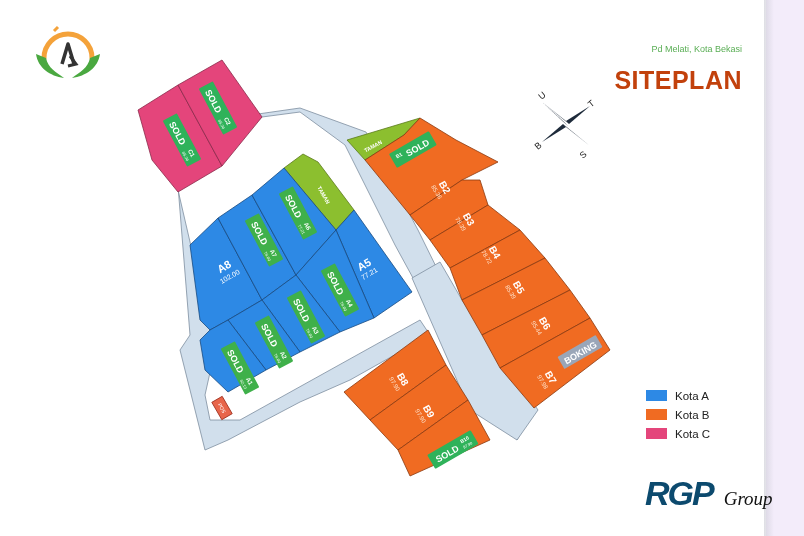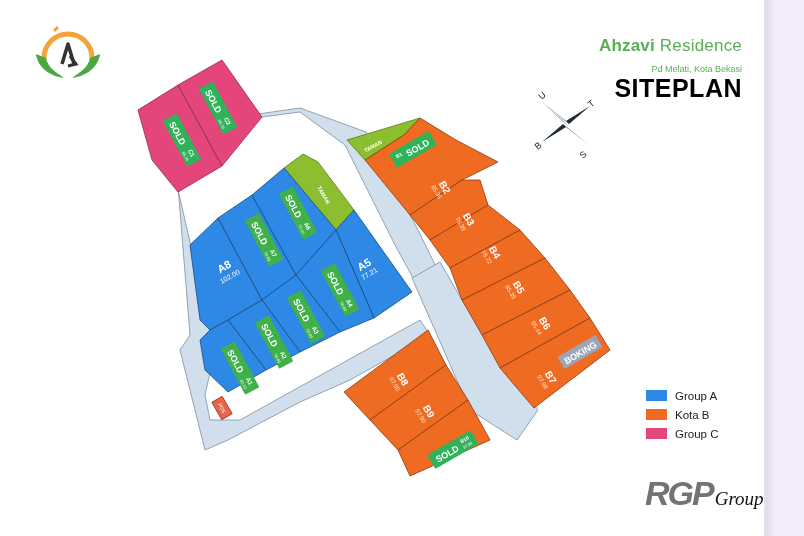--- a/index.html
+++ b/index.html
@@ -15,47 +15,46 @@
     }
     .sheet-shadow {
       position: absolute; left: 764px; top: 0; width: 10px; height: 536px;
       background: linear-gradient(to right, rgba(200,200,210,0.6), rgba(243,236,250,0));
     }
     svg.map { position: absolute; left: 0; top: 0; }
     .title-block { position: absolute; right: 62px; top: 36px; text-align: right; }
     .title-name { color: #5aae55; font-size: 17px; letter-spacing: 0.2px; }
     .title-name b { font-weight: 700; }
     .title-addr { color: #5aae55; font-size: 9px; margin-top: 8px; }
-    .title-siteplan { color: #000000; font-size: 25px; font-weight: 700; margin-top: 0px; letter-spacing: 0.5px; }
+    .title-siteplan { color: #c2410c; font-size: 25px; font-weight: 700; margin-top: 12px; letter-spacing: 0.5px; }
     .legend { position: absolute; left: 646px; top: 386px; }
     .legend-item { display: flex; align-items: center; height: 19px; }
     .swatch { width: 21px; height: 11px; margin-right: 8px; }
     .legend-label { font-size: 11.5px; color: #222; }
     .brand { position: absolute; left: 645px; top: 474px; }
-    .brand-rgp { font-family: "Liberation Sans", sans-serif; font-weight: 900; font-style: italic; font-size: 34px; color: #737373; letter-spacing: -2px; }
-    .brand-group { font-family: "Liberation Serif", serif; font-style: italic; font-size: 19px; color: #111; margin-left: 2px; }
+    .brand-rgp { font-family: "Liberation Sans", sans-serif; font-weight: 900; font-style: italic; font-size: 34px; color: #0c4a6e; letter-spacing: -2px; }
+    .brand-group { font-family: "Liberation Serif", serif; font-style: italic; font-size: 19px; color: #111; margin-left: 11px; }
     .logo { position: absolute; left: 32px; top: 24px; }
   </style>
 </head>
 <body>
 
 <div class="sheet"></div>
 <div class="sheet-shadow"></div>
 
 <svg class="logo" width="72" height="60" viewBox="0 0 72 60">
   <path d="M12 34 A24 24 0 1 1 60 34" fill="none" stroke="#f4a23a" stroke-width="5" stroke-linecap="round"></path>
   <path d="M22 7 l4 -4" stroke="#f4a23a" stroke-width="3"></path>
   <path d="M30 40 L36 20 L42 40" fill="none" stroke="#333" stroke-width="3.5" stroke-linejoin="round"></path>
   <path d="M38 32 L44 40 L36 42" fill="none" stroke="#333" stroke-width="3"></path>
   <path d="M4 30 C6 44 18 52 32 54 C24 48 16 44 14 34 Z" fill="#4aa840"></path>
   <path d="M68 30 C66 44 54 52 40 54 C48 48 56 44 58 34 Z" fill="#4aa840"></path>
 </svg>
 
 <div class="title-block">
-  <div class="title-name"><b>Ahzavi</b><span> Residence</span></div>
   <div class="title-addr">Pd Melati, Kota Bekasi</div>
   <div class="title-siteplan">SITEPLAN</div>
 </div>
 
 <svg class="map" width="766" height="536" viewBox="0 0 766 536" font-family="Liberation Sans, sans-serif">
 
   <g fill="#d1dfec" stroke="#7d8ea0" stroke-width="0.8">
     <polygon points="178,190 262,117 300,112 345,145 395,245 455,355 517,440 534,408 455,305 418,230 366,132 300,108 230,118 178,186 190,335 180,350 205,450 228,440 300,402 350,380 430,335 420,320 240,420 210,420 205,395 215,350"></polygon>
     <polygon points="412,278 470,410 517,440 538,410 462,300 440,262"></polygon>
   </g>
@@ -216,27 +215,27 @@
     <text x="-22" y="-26" font-size="9" fill="#222" text-anchor="middle" transform="rotate(-40 -22 -26)">U</text>
     <text x="27" y="-18" font-size="9" fill="#222" text-anchor="middle" transform="rotate(-40 27 -18)">T</text>
     <text x="19" y="33" font-size="9" fill="#222" text-anchor="middle" transform="rotate(-40 19 33)">S</text>
     <text x="-26" y="24" font-size="9" fill="#222" text-anchor="middle" transform="rotate(-40 -26 24)">B</text>
   </g>
 </svg>
 
 <div class="legend">
   <div class="legend-item">
     <div class="swatch" style="background:#2d89e5"></div>
-    <span class="legend-label">Group A</span>
+    <span class="legend-label">Kota A</span>
   </div>
   <div class="legend-item">
     <div class="swatch" style="background:#f06b22"></div>
     <span class="legend-label">Kota B</span>
   </div>
   <div class="legend-item">
     <div class="swatch" style="background:#e4457b"></div>
-    <span class="legend-label">Group C</span>
+    <span class="legend-label">Kota C</span>
   </div>
 </div>
 
 <div class="brand">
   <span class="brand-rgp">RGP</span><span class="brand-group">Group</span>
 </div>
 
 </body></html>

